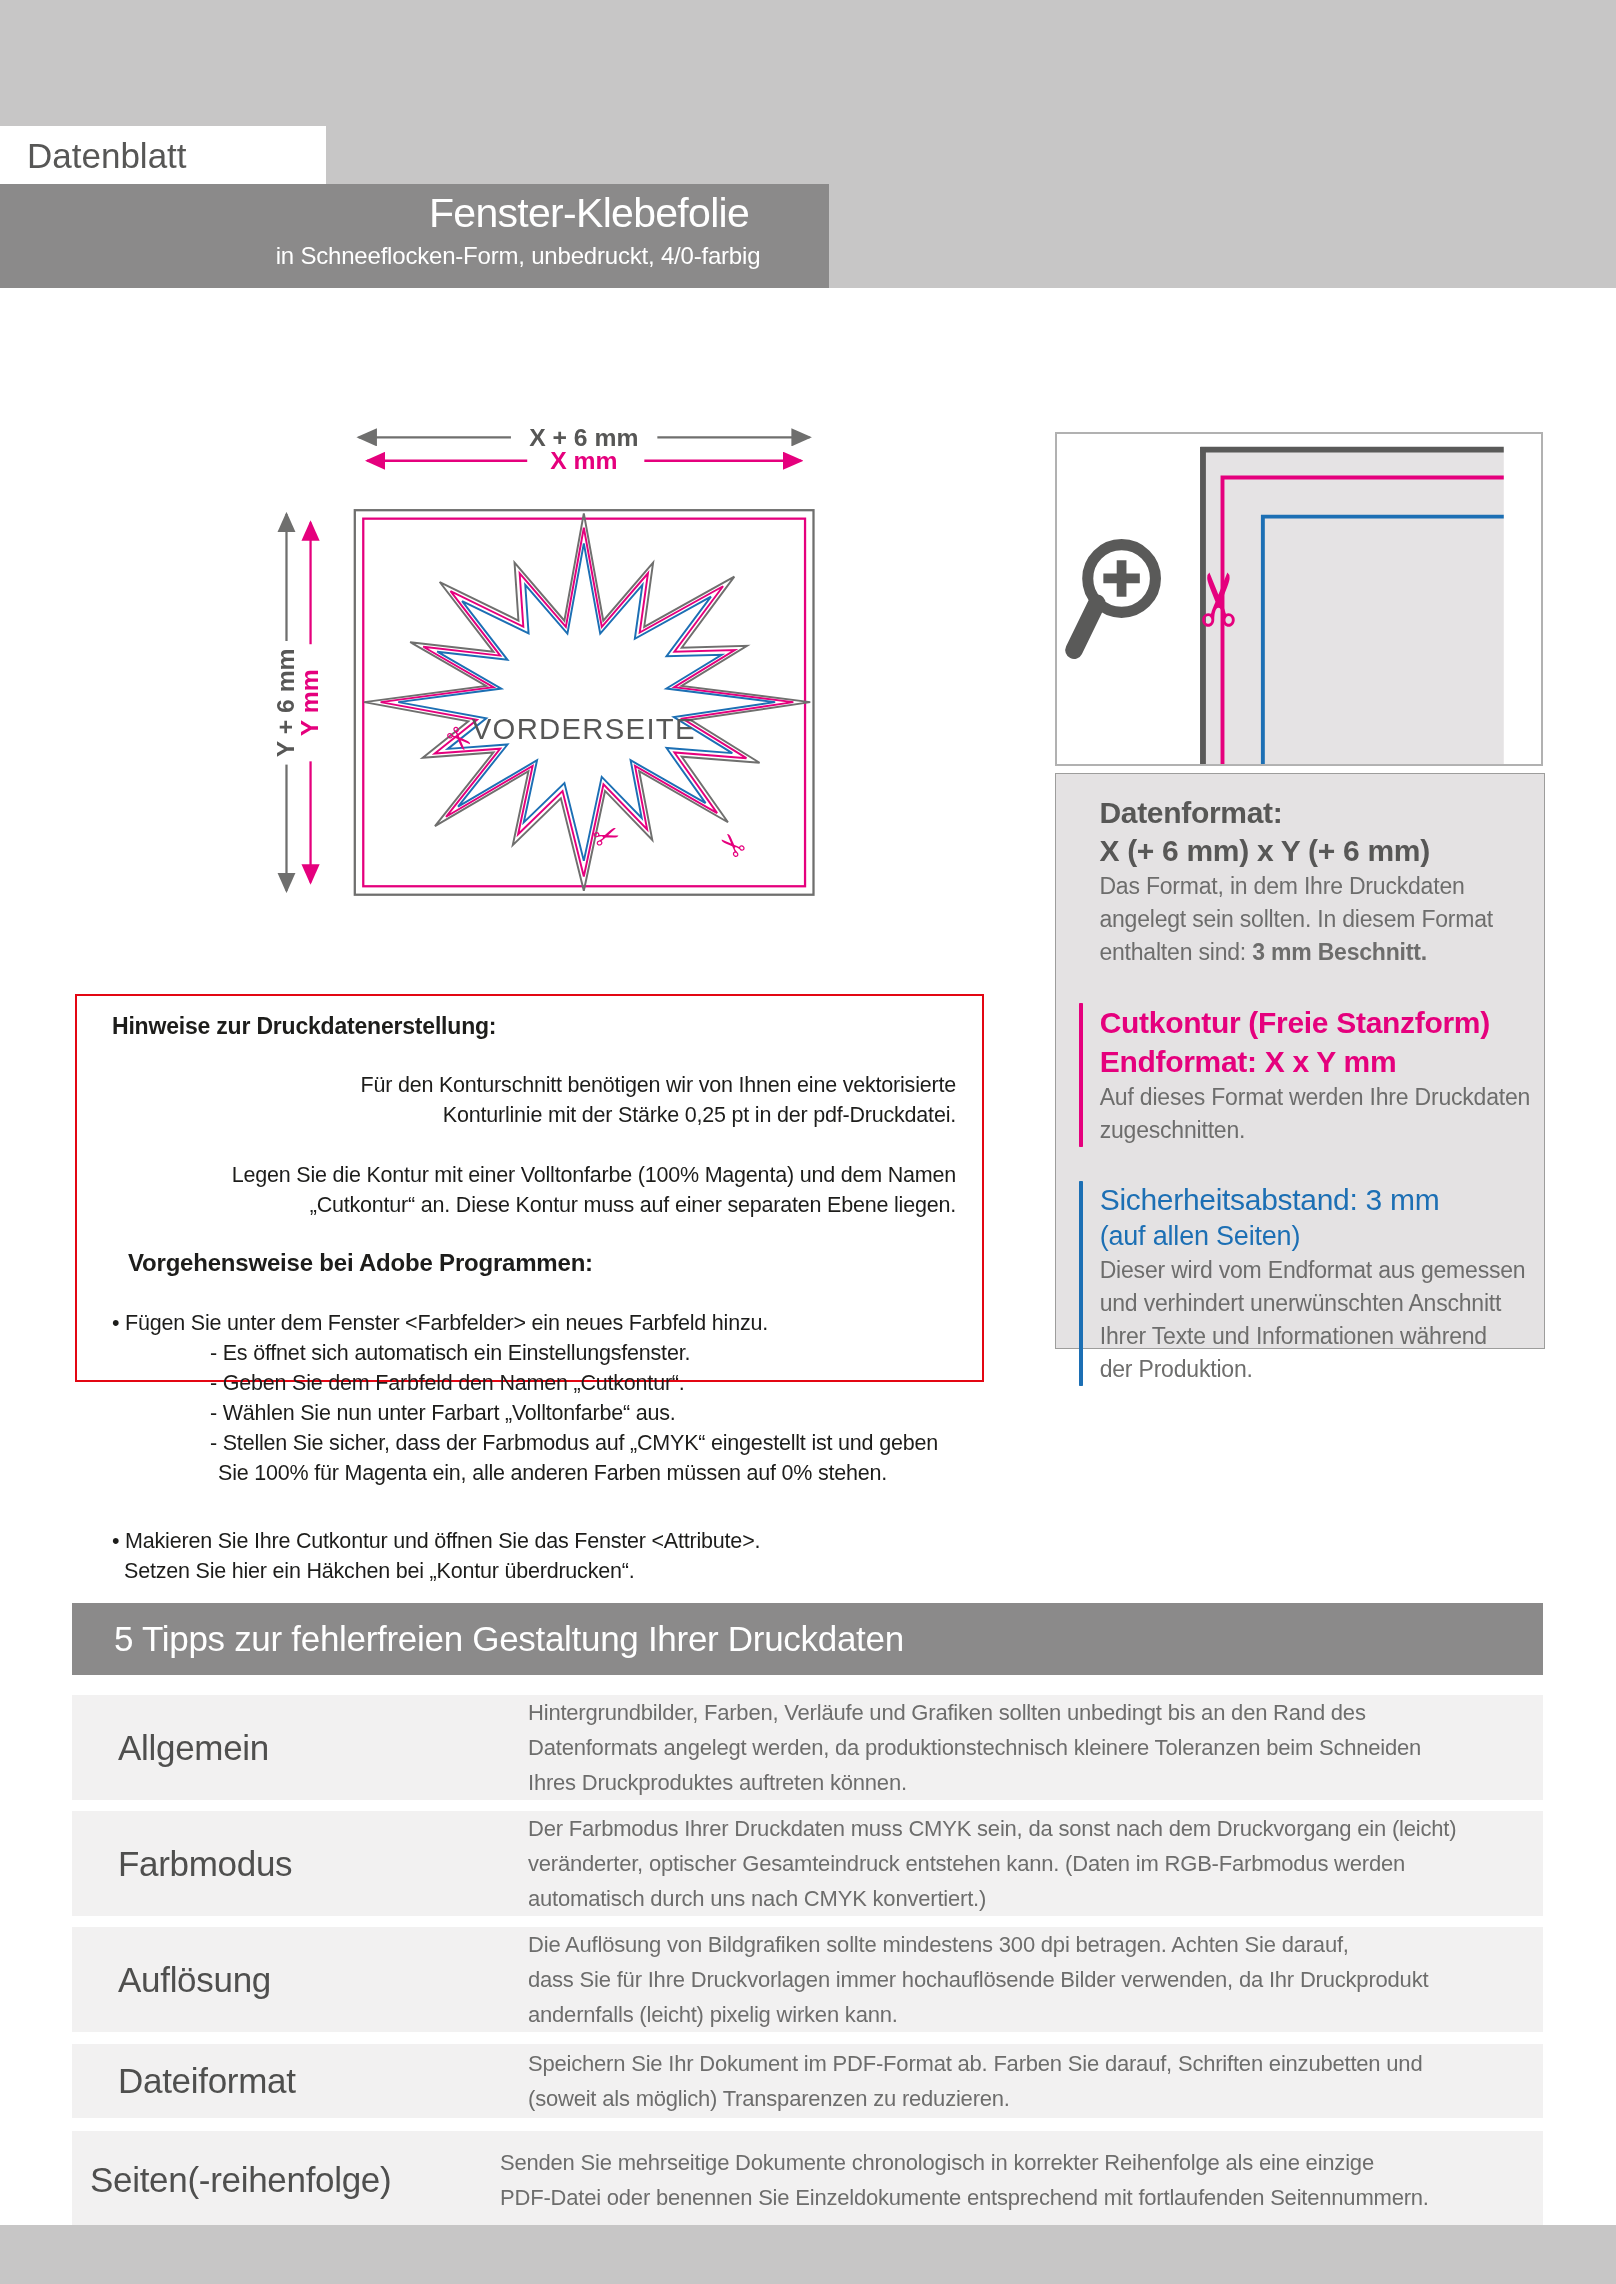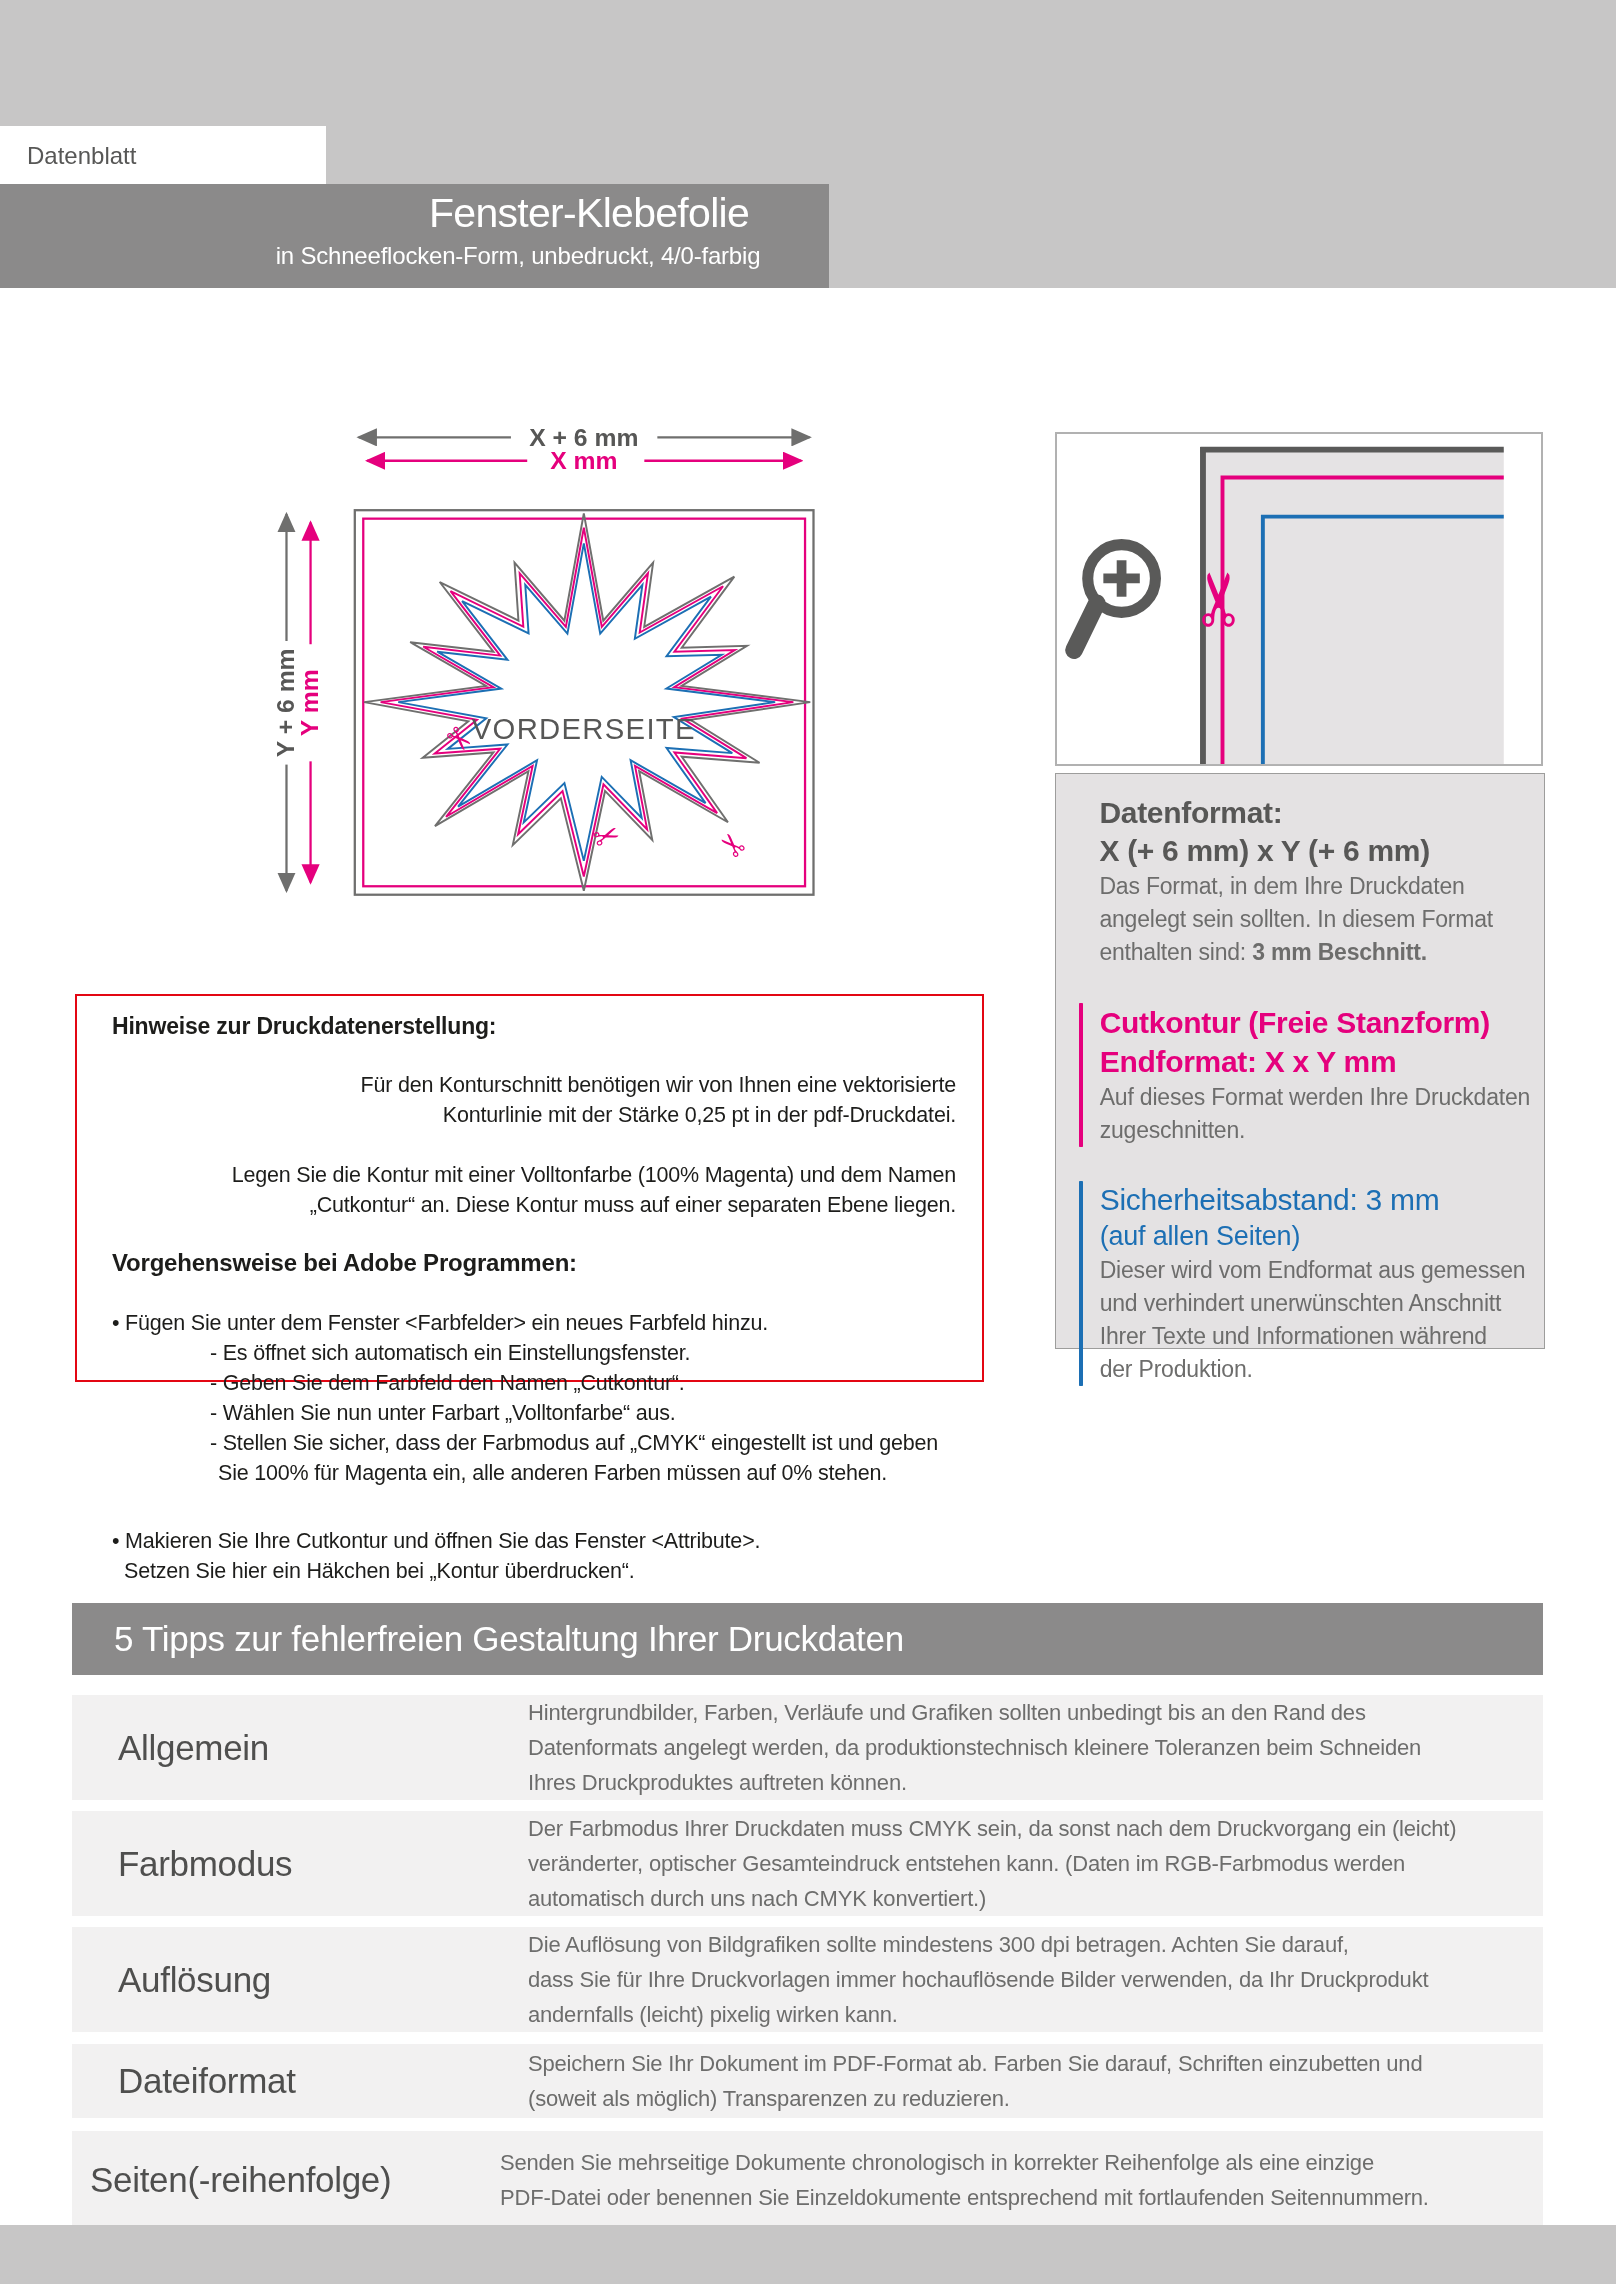--- a/index.html
+++ b/index.html
@@ -15,21 +15,21 @@
     font-family:"Liberation Sans",sans-serif;overflow:hidden;
     letter-spacing:-0.2px;
   }
   .abs{position:absolute;}
   .nowrap{white-space:nowrap;}
 
   
   .top-band{left:0;top:0;width:1616px;height:288px;background:var(--band-gray);}
   .datenblatt-box{left:0;top:126px;width:326px;height:59px;background:#ffffff;
     display:flex;align-items:center;padding-left:27px;box-sizing:border-box;}
-  .datenblatt-box span{font-size:24px;color:var(--dark-text);letter-spacing:0;}
+  .datenblatt-box span{font-size:35px;color:var(--dark-text);letter-spacing:0;}
   .subtitle-band{left:0;top:184px;width:829px;height:104px;background:var(--bar-gray);}
   .product-title{top:190px;left:589px;transform:translateX(-50%);
     font-size:41px;color:#ffffff;letter-spacing:-0.7px;}
   .product-subtitle{top:242px;left:518px;transform:translateX(-50%);
     font-size:24px;color:#ffffff;}
 
   
   .diagram-svg{left:247px;top:410px;width:619px;height:514px;}
   .frame-gray{fill:none;stroke:var(--frame-gray);stroke-width:3.5;}
   .frame-magenta{fill:none;stroke:var(--magenta);stroke-width:3.5;}
@@ -66,21 +66,21 @@
   .ib-h-magenta{font-size:30px;font-weight:bold;color:var(--magenta);line-height:39px;letter-spacing:-0.3px;}
   .ib-h-blue{font-size:30px;font-weight:normal;color:var(--blue);line-height:38px;letter-spacing:-0.3px;}
   .ib-sub-blue{font-size:27px;color:var(--blue);line-height:35px;}
   .bold{font-weight:bold;}
 
   
   .hint-box{left:75px;top:994px;width:909px;height:388px;background:#ffffff;
     border:2.6px solid var(--red);box-sizing:border-box;padding:17px 26px 0 35px;color:#1d1d1b;}
   .hint-h{font-size:23px;font-weight:bold;}
   .hint-p{font-size:21.5px;line-height:30px;margin-top:30px;text-align:right;}
-  .hint-h2{font-size:24px;font-weight:bold;margin-top:29px;}
+  .hint-h2{font-size:24px;font-weight:bold;margin-top:29px;margin-left:16px;}
   .hint-bullet{font-size:21.5px;line-height:30px;margin-top:31px;}
   .hint-dash{font-size:21.5px;line-height:30px;margin-left:98px;}
   .hint-cont{font-size:21.5px;line-height:30px;margin-left:106px;}
   .hint-bullet2{font-size:21.5px;line-height:30px;margin-top:38px;}
   .hint-cont2{font-size:21.5px;line-height:30px;margin-left:12px;}
 
   
   .tips-bar{left:72px;top:1603px;width:1471px;height:72px;background:var(--bar-gray);
     display:flex;align-items:center;padding-left:42px;box-sizing:border-box;}
   .tips-bar span{font-size:35px;color:#ffffff;letter-spacing:-0.3px;}

